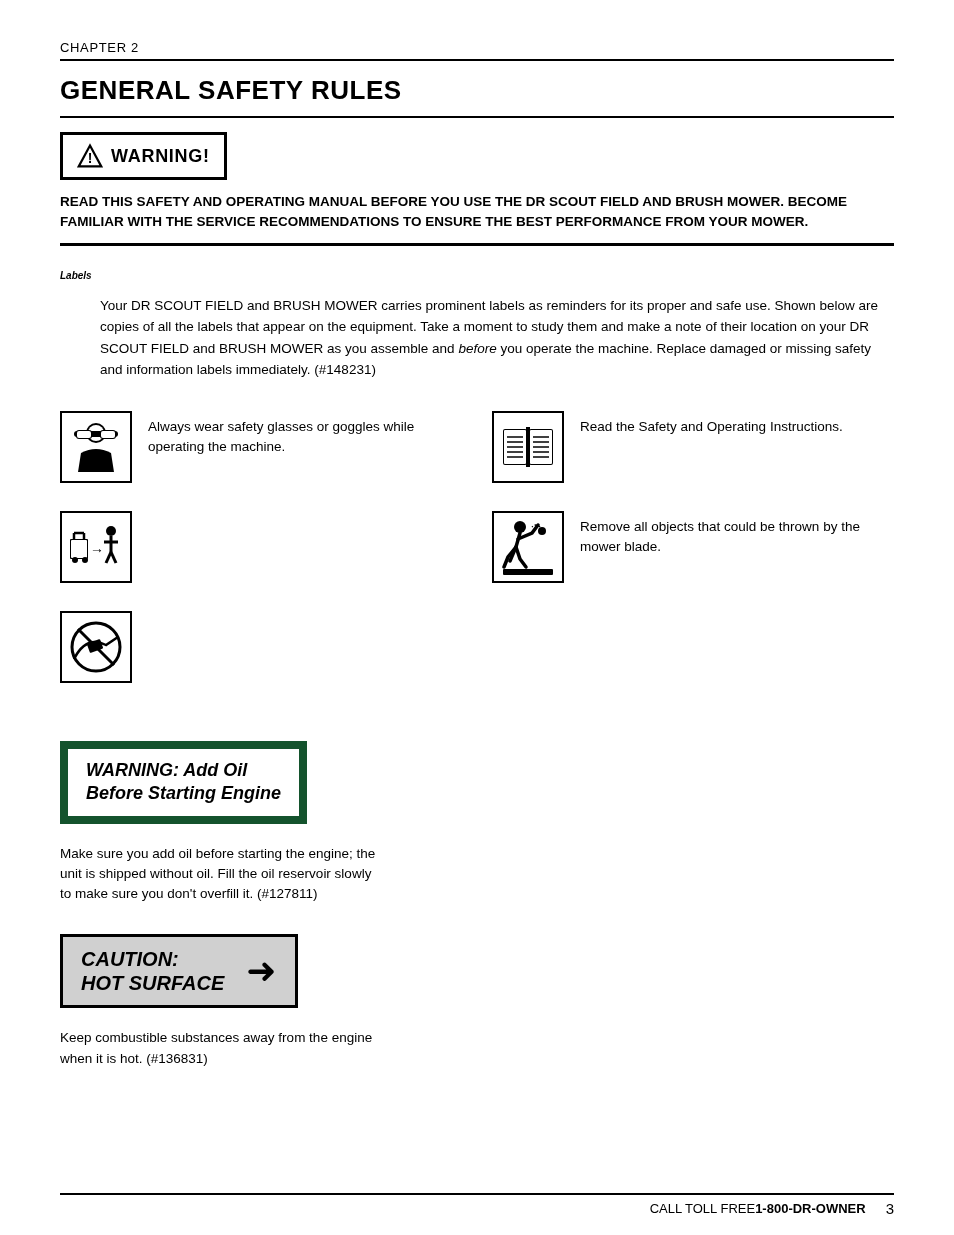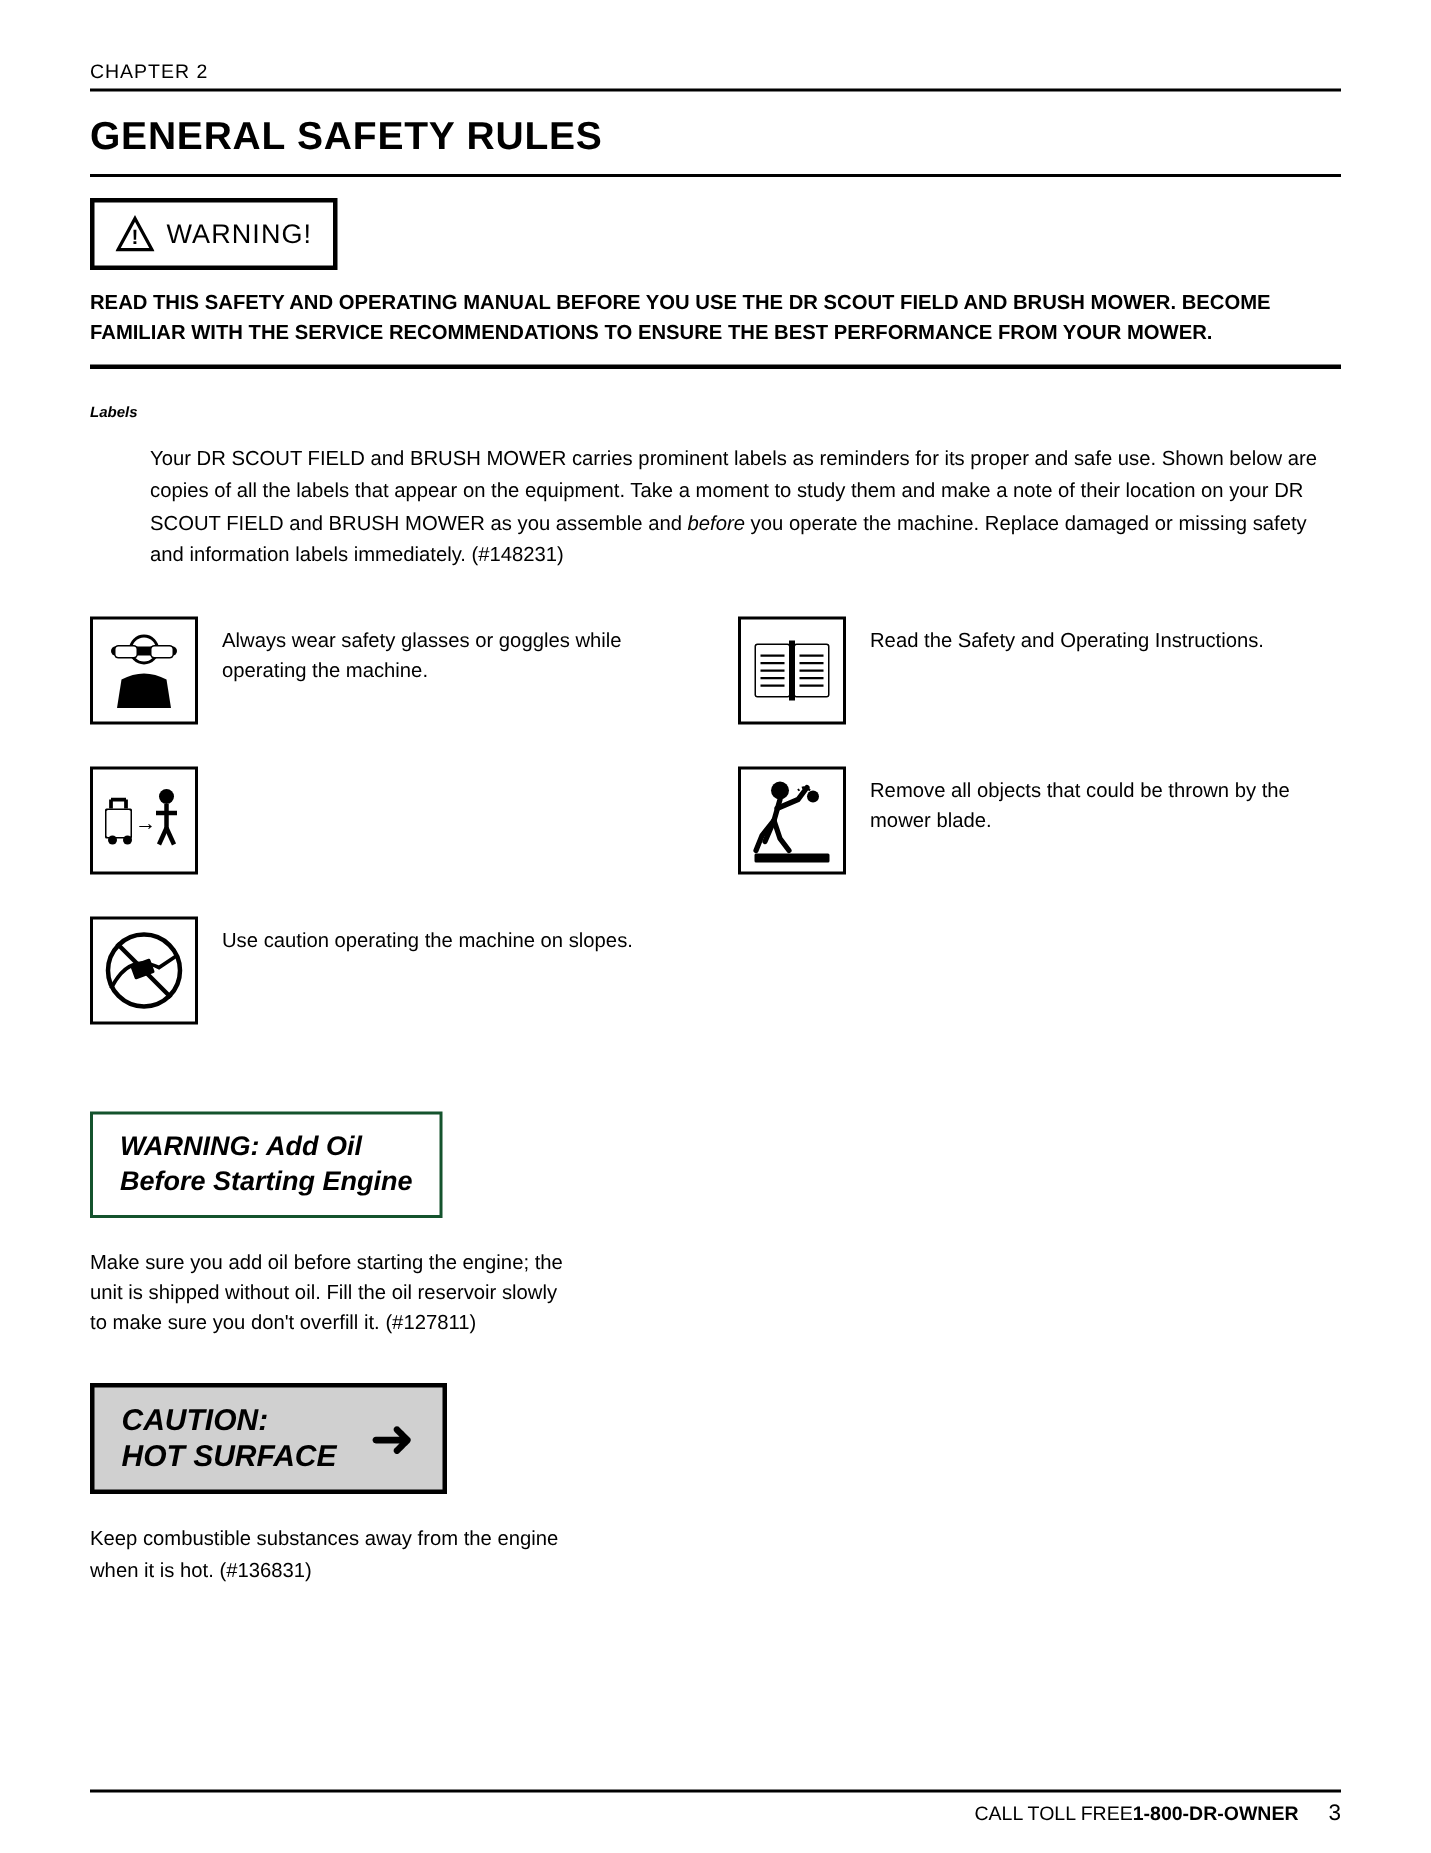--- a/index.html
+++ b/index.html
@@ -42,21 +42,21 @@
       border: 3px solid #000;
       padding: 8px 14px;
       margin-bottom: 12px;
       display: inline-flex;
       align-items: center;
       gap: 8px;
       background: #fff;
     }
     .warning-box-label {
       font-size: 18px;
-      font-weight: 400;
+      font-weight: 700;
       letter-spacing: 0.04em;
     }
     .warning-triangle {
       width: 26px;
       height: 26px;
       display: inline-block;
     }
     .warning-text-block {
       font-size: 13.5px;
       font-weight: 700;
@@ -107,21 +107,21 @@
     .label-icon svg {
       width: 60px;
       height: 60px;
     }
     .label-text {
       font-size: 13.5px;
       line-height: 1.5;
       padding-top: 6px;
     }
     .warning-label-box {
-      border: 2px solid #14532d;
+      border: 8px solid #14532d;
       padding: 10px 18px;
       background: #fff;
       display: inline-block;
       margin-bottom: 10px;
       margin-top: 10px;
     }
     .warning-label-box-text {
       font-size: 18px;
       font-weight: 900;
       line-height: 1.3;
@@ -319,21 +319,20 @@
         <svg viewBox="0 0 60 60" width="60" height="60">
 
           <circle cx="30" cy="30" r="24" fill="none" stroke="#000" stroke-width="3"></circle>
           <line x1="12" y1="12" x2="48" y2="48" stroke="#000" stroke-width="3"></line>
 
           <path d="M8,42 Q20,18 40,28 L52,20" stroke="#000" stroke-width="2.5" fill="none"></path>
 
           <rect x="22" y="24" width="14" height="10" rx="1" fill="#000" transform="rotate(-20,29,29)"></rect>
         </svg>
       </div>
-      <div class="label-text">Use caution operating the machine on slopes.</div>
     </div>
 
   </div>
 
   
   <div class="bottom-labels-row">
 
     <div>
       <div class="warning-label-box">
         <div class="warning-label-box-text">

